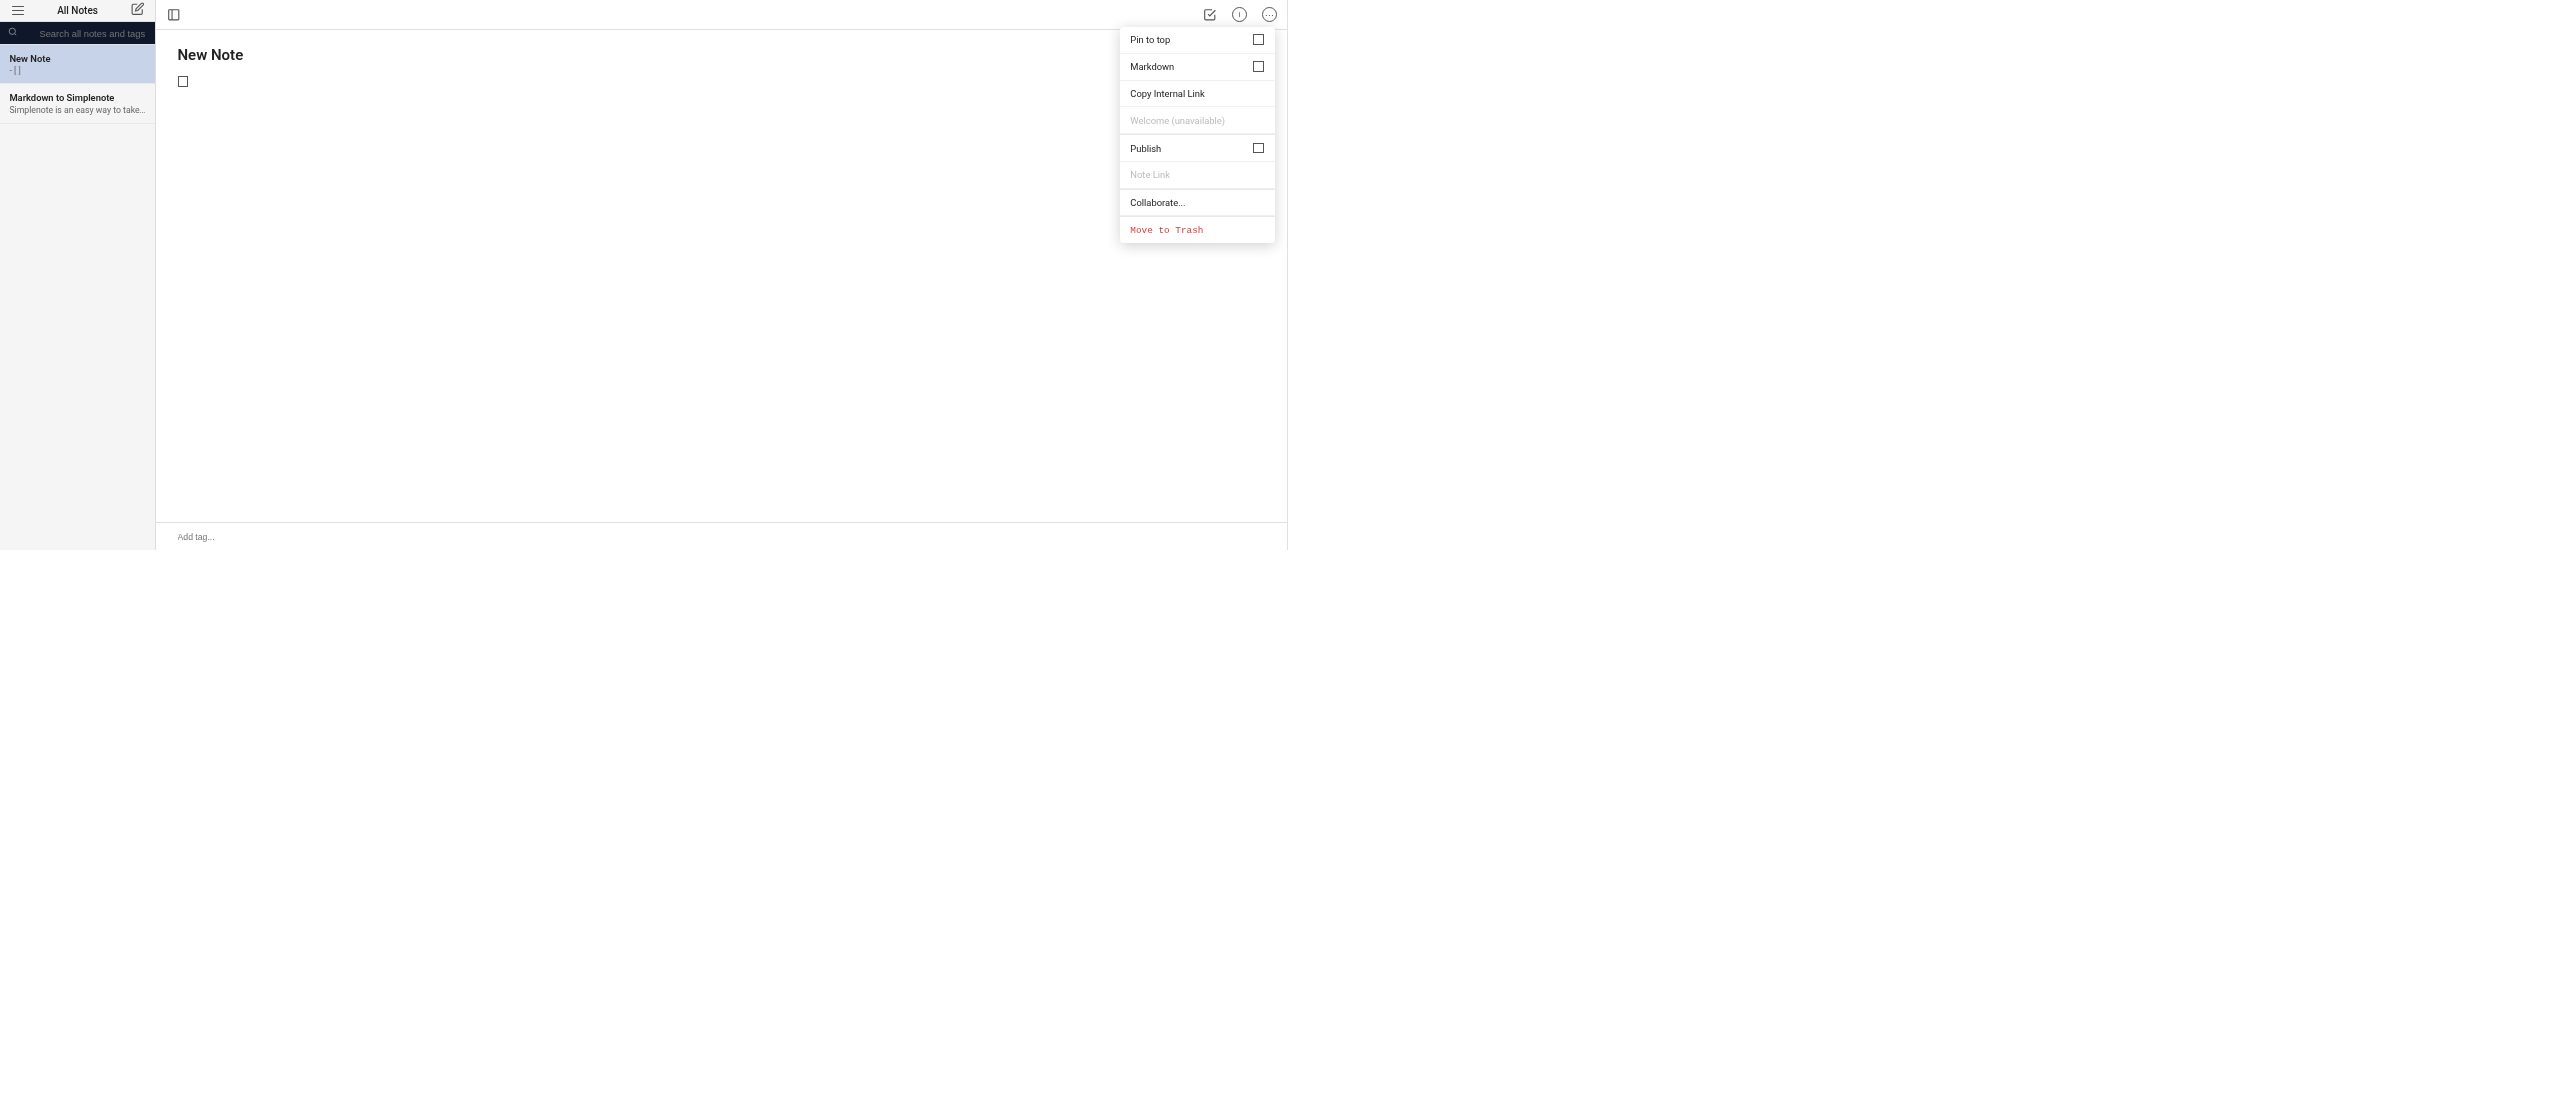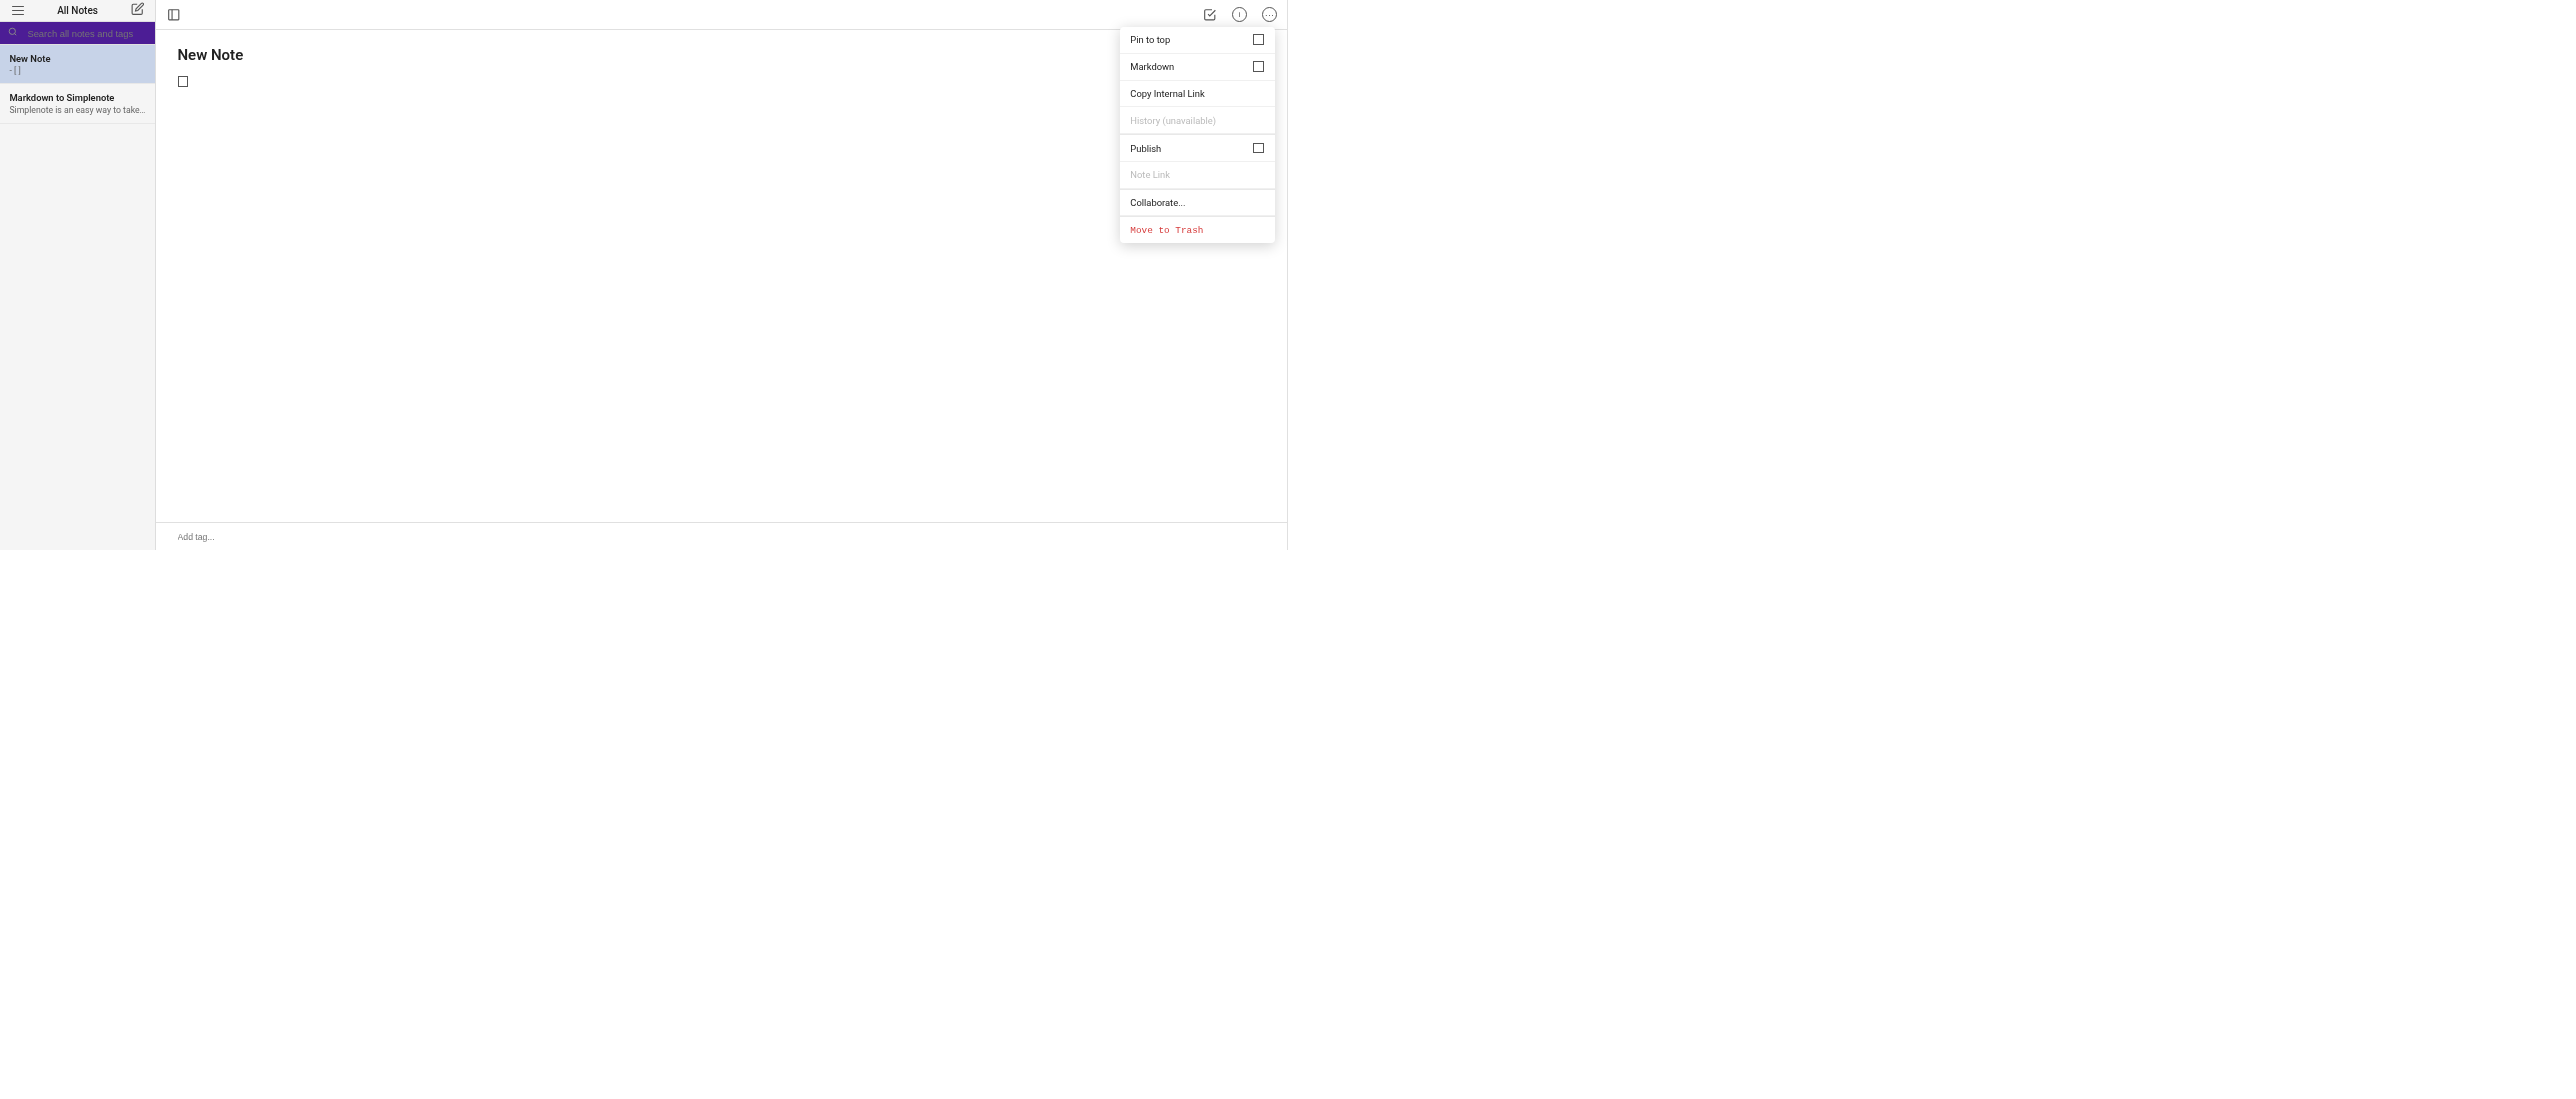--- a/index.html
+++ b/index.html
@@ -72,23 +72,23 @@
 
     .new-note-icon {
       width: 13.5px;
       height: 13.5px;
     }
 
     .search-bar {
       display: flex;
       align-items: center;
       padding: 5.4px 8px;
-      gap: 10px;
+      gap: 22px;
       border-bottom: 0.7px solid #e0e0e0;
-      background: #4c1d95;
+      background: #0f172a;
     }
 
     .search-icon {
       color: #888;
       font-size: 9.4px;
     }
 
     .search-input {
       background: none;
       border: none;
@@ -396,21 +396,21 @@
     <div class="context-menu-item">
       <span>Markdown</span>
       <span class="context-checkbox"></span>
     </div>
 
     <div class="context-menu-item">
       <span>Copy Internal Link</span>
     </div>
 
     <div class="context-menu-item disabled">
-      <span>History (unavailable)</span>
+      <span>Welcome (unavailable)</span>
     </div>
 
     <div class="context-menu-item separator-above">
       <span>Publish</span>
       <span class="context-checkbox"></span>
     </div>
 
     <div class="context-menu-item disabled">
       <span>Note Link</span>
     </div>

